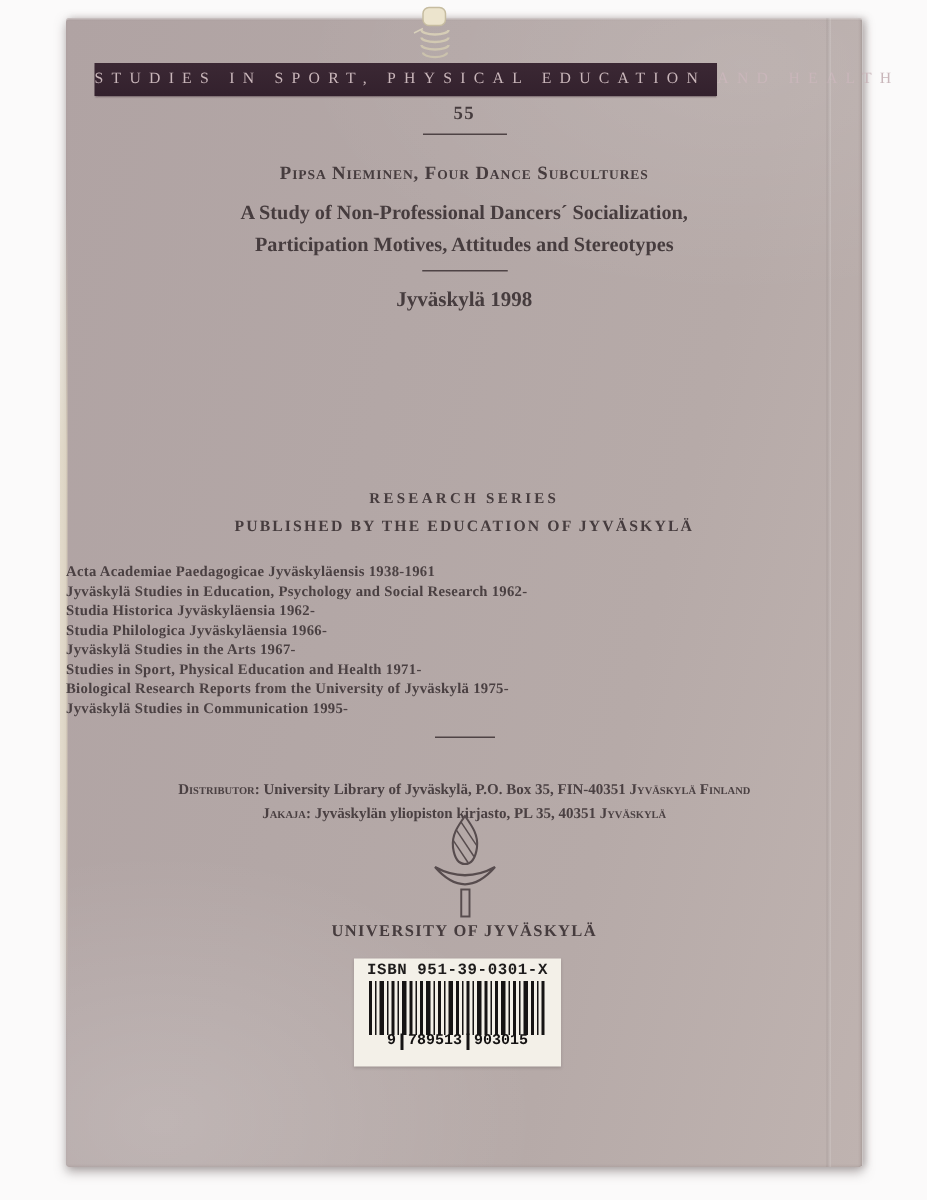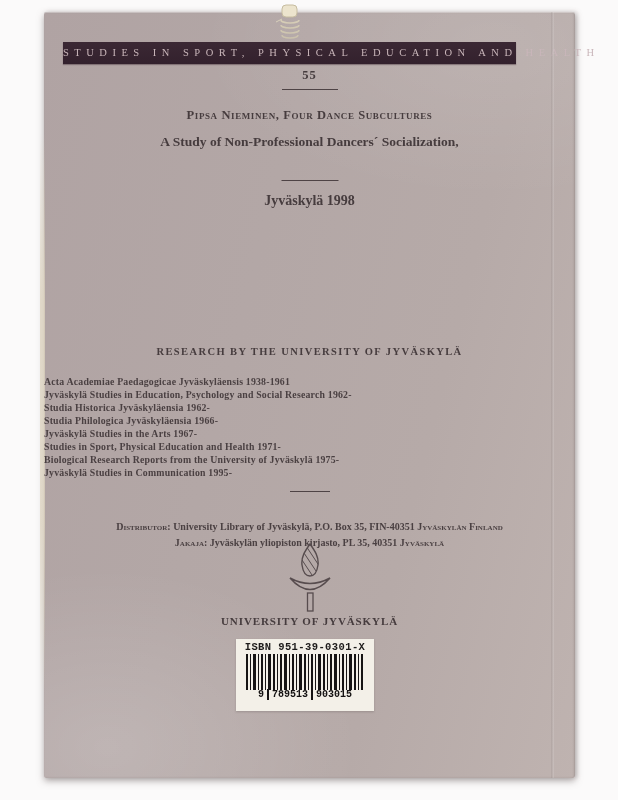--- a/index.html
+++ b/index.html
@@ -21,21 +21,21 @@
   .spine-strip { position:absolute; left:-4px; top:120px; width:5px; height:560px;
     background:linear-gradient(180deg, rgba(222,212,192,0), rgba(222,212,192,.8) 30%, rgba(222,212,192,.75) 70%, rgba(222,212,192,0));
     border-radius:2px; }
   .crease { position:absolute; top:0; right:21px; width:3px; height:100%;
     background:linear-gradient(90deg, rgba(70,60,60,.12), rgba(255,255,255,.18));
     z-index:5; }
 
   .cblock { position:absolute; left:0; width:100%; text-align:center; color:#463c3e; }
 
   
-  .banner { position:absolute; left:19px; top:30px; width:453px; height:22px;
+  .banner { position:absolute; left:19px; top:30px; width:415px; height:22px;
     background:linear-gradient(180deg,#3b2834,#33212d);
     box-shadow:0 1px 1px rgba(60,40,50,.4);
     color:#c9b6ba; font-size:10.5px; letter-spacing:5.5px; line-height:22px;
     text-align:center; white-space:nowrap; }
 
   .num { top:56px; font-size:12.5px; font-weight:600; letter-spacing:1px; }
   .rule { position:absolute; left:50%; transform:translateX(-50%); border-top:1.6px solid #4e4345; }
   .rule-num   { top:77px;  width:56px; }
   .author     { top:96px;  font-size:12.5px; font-weight:600; font-variant:small-caps; letter-spacing:.6px; }
   .sub1       { top:122px; font-size:13.5px; font-weight:600; }
@@ -94,42 +94,44 @@
 
     <div class="banner">
       <span>STUDIES IN SPORT, PHYSICAL EDUCATION AND HEALTH</span>
     </div>
 
     <div class="cblock num">55</div>
     <div class="rule rule-num"></div>
 
     <div class="cblock author">Pipsa Nieminen, Four Dance Subcultures</div>
     <div class="cblock sub1">A Study of Non-Professional Dancers´ Socialization,</div>
+    <div class="cblock sub2">Participation Motives, Attitudes and Stereotypes</div>
     <div class="rule rule-title"></div>
     <div class="cblock cityyear">Jyväskylä 1998</div>
 
-    <div class="cblock published">RESEARCH BY THE UNIVERSITY OF JYVÄSKYLÄ</div>
+    <div class="cblock research">RESEARCH SERIES</div>
+    <div class="cblock published">PUBLISHED BY THE EDUCATION OF JYVÄSKYLÄ</div>
 
     <div class="series-list">
       <div>Acta Academiae Paedagogicae Jyväskyläensis 1938-1961</div>
       <div>Jyväskylä Studies in Education, Psychology and Social Research 1962-</div>
       <div>Studia Historica Jyväskyläensia 1962-</div>
       <div>Studia Philologica Jyväskyläensia 1966-</div>
       <div>Jyväskylä Studies in the Arts 1967-</div>
       <div>Studies in Sport, Physical Education and Health 1971-</div>
       <div>Biological Research Reports from the University of Jyväskylä 1975-</div>
       <div>Jyväskylä Studies in Communication 1995-</div>
     </div>
     <div class="rule rule-list"></div>
 
     <div class="cblock dist-line jakaja">
       <span class="sc">Jakaja:</span><span> Jyväskylän yliopiston kirjasto, PL 35, 40351 </span><span class="sc">Jyväskylä</span>
     </div>
     <div class="cblock dist-line distrib">
-      <span class="sc">Distributor:</span><span> University Library of Jyväskylä, P.O. Box 35, FIN-40351 </span><span class="sc">Jyväskylän Finland</span>
+      <span class="sc">Distributor:</span><span> University Library of Jyväskylä, P.O. Box 35, FIN-40351 </span><span class="sc">Jyväskylä Finland</span>
     </div>
 
     <svg class="torch" width="44" height="70" viewBox="0 0 44 70">
       <defs>
         <clipPath id="flameClip">
           <path d="M22,1 C17,8 13,14 14,22 C15,29 18,33 22,33 C26,33 29,29 30,22 C31,14 27,8 22,1 Z"></path>
         </clipPath>
       </defs>
       <path d="M22,1 C17,8 13,14 14,22 C15,29 18,33 22,33 C26,33 29,29 30,22 C31,14 27,8 22,1 Z" fill="none" stroke="#574c4e" stroke-width="1.4"></path>
       <g clip-path="url(#flameClip)" stroke="#574c4e" stroke-width="1">

